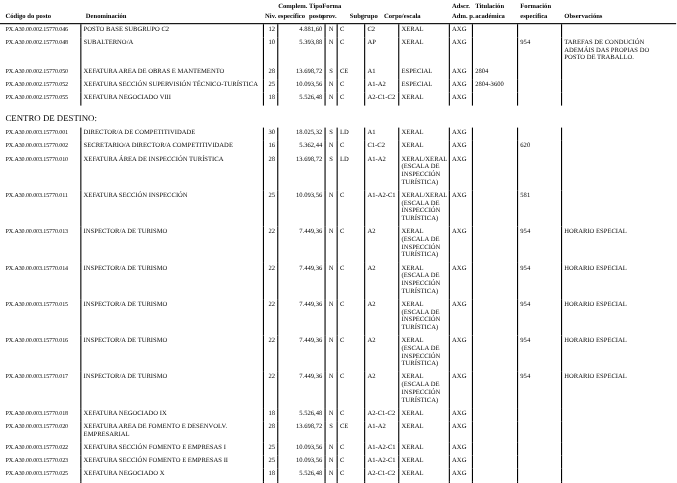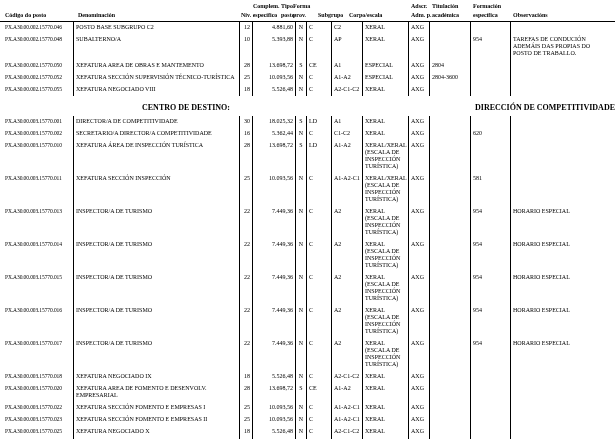--- a/index.html
+++ b/index.html
@@ -14,21 +14,21 @@
   .tbody{position:absolute;top:22px;left:5px;width:610px;}
   .row{display:grid;grid-template-columns:69px 166px 13px 43px 11px 25px 31px 46px 21px 41px 40px 104px;}
   .cell{box-sizing:border-box;font-size:6px;line-height:7px;padding:2px 2px 3px 2px;border-right:1px solid #000;overflow:hidden;}
   .cell.c-codigo{font-size:5.5px;letter-spacing:-0.1px;padding-left:0;}
   .cell.c-niv,.cell.c-complem{text-align:right;}
   .cell.c-tipo{text-align:center;padding-left:0;padding-right:0;}
   .cell.c-obs{border-right:none;}
   .cell.c-obs .obs-inner{display:block;max-width:92px;}
 
   
-  .centro{display:flex;font-weight:bold;font-size:8px;line-height:9px;margin:7px 0 4px 0;text-align:right;}
+  .centro{display:flex;font-weight:normal;font-size:8px;line-height:9px;margin:7px 0 4px 0;}
   .centro .centro-label{width:225px;flex:0 0 auto;}
   .centro .centro-value{flex:1;}
 </style>
 </head>
 <body>
 
 <div class="page">
 
   <div class="hdr">
     <span class="h" style="left:5px;top:12px">Código do posto</span>
@@ -133,21 +133,20 @@
     <div class="cell c-titul"></div>
     <div class="cell c-form"></div>
     <div class="cell c-obs">
             <span class="obs-inner"></span>
           </div>
   </div>
 </div>
     <div>
   <div class="centro">
     <span class="centro-label">CENTRO DE DESTINO:</span>
-    <span class="centro-value">DIRECCIÓN DE COMPETITIVIDADE</span>
   </div>
 
   <div class="row">
     <div class="cell c-codigo">PX.A30.00.003.15770.001</div>
     <div class="cell c-denom">DIRECTOR/A DE COMPETITIVIDADE</div>
     <div class="cell c-niv">30</div>
     <div class="cell c-complem">18.025,32</div>
     <div class="cell c-tipo">S</div>
     <div class="cell c-forma">LD</div>
     <div class="cell c-subgrupo">A1</div>

